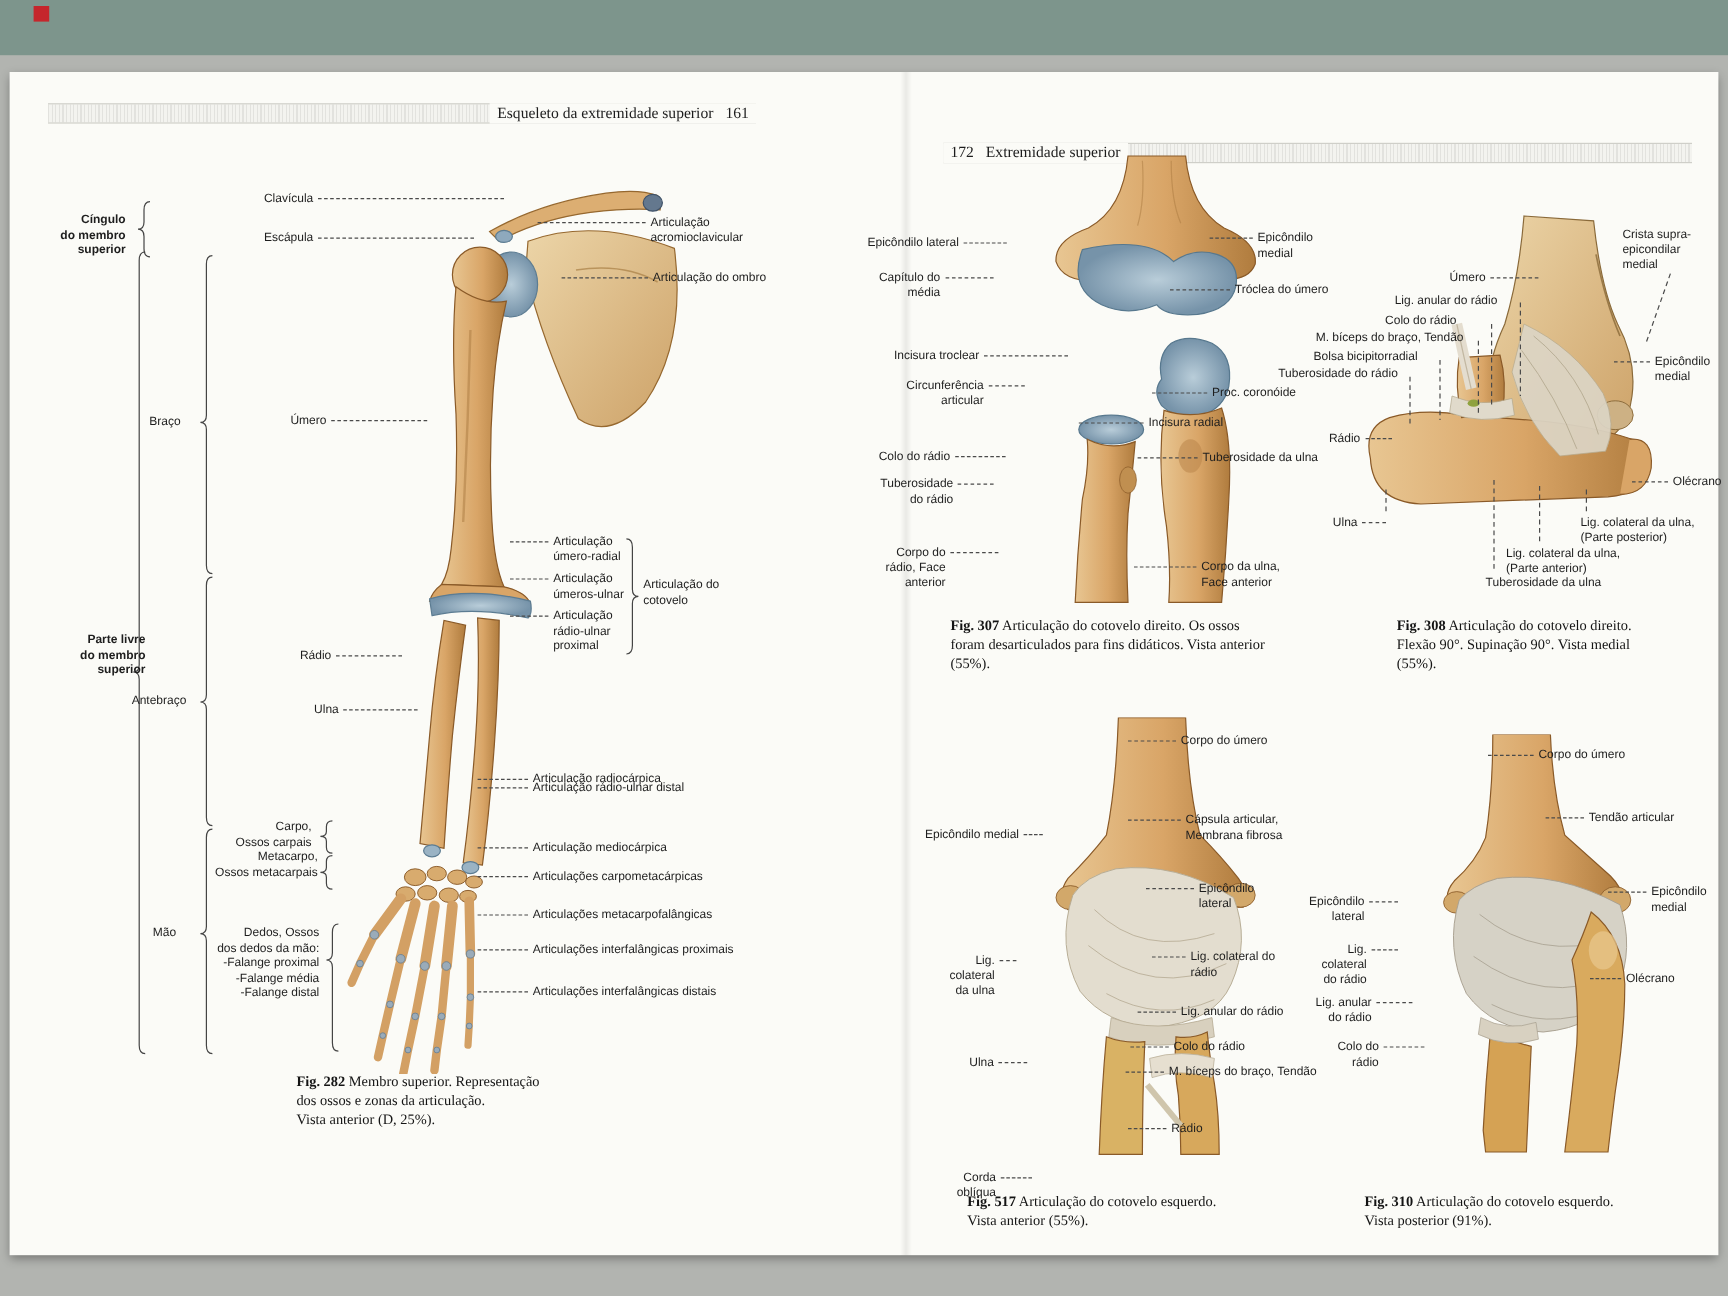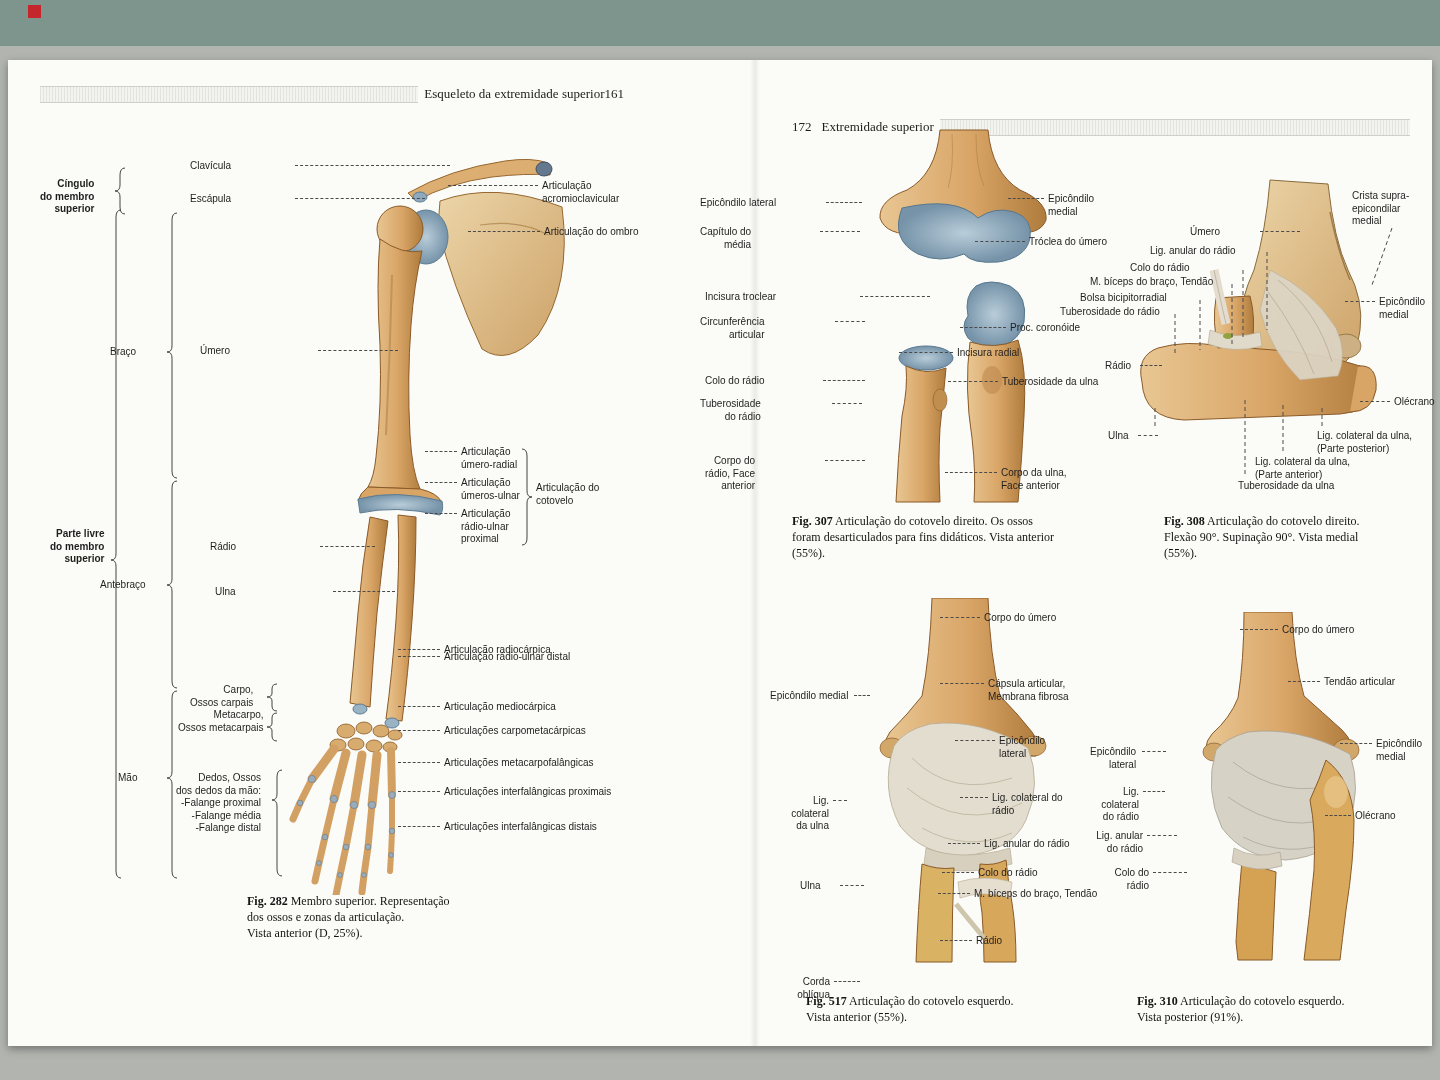--- a/index.html
+++ b/index.html
@@ -11,26 +11,26 @@
          box-shadow:0 3px 8px rgba(0,0,0,.35)}
   .gutter{position:absolute;left:750px;top:60px;width:10px;height:986px;
           background:linear-gradient(90deg,rgba(0,0,0,0),rgba(0,0,0,.07),rgba(0,0,0,0))}
   .hdr{position:absolute;height:15px;
        background:repeating-linear-gradient(90deg,#e2e2de 0,#e2e2de 1px,#f3f3ef 1px,#f3f3ef 3px);
        border-top:1px solid #cfcfc9;border-bottom:1px solid #cfcfc9}
   .hdr .txt{position:absolute;top:-1px;height:17px;line-height:17px;background:#fbfbf7;
             font:13px "Liberation Serif",serif;color:#1c1c1c;padding:0 6px;white-space:nowrap}
   .hdr .txt.right{right:0}
   .hdr .txt.left{left:0}
-  .pn{}
+  .pn{margin-left:10px}
   .pnl{margin-right:10px}
   .lbl{position:absolute;display:flex;align-items:flex-start;
        font:10px/1.25 "Liberation Sans",sans-serif;color:#1e1e1e}
   .lbl .t{white-space:pre-line}
-  .lbl.l{justify-content:space-between}
+  .lbl.l{justify-content:center}
   .lbl.l .t{text-align:right}
   .lbl.r .t{text-align:left}
   .lbl.b .t{font-weight:bold}
   .dash{flex:none;border-top:1px dashed #4a4a4a;height:0;margin-top:5px}
   .lbl.r .dash{margin-right:4px}
   .lbl.l .dash{margin-left:4px}
   .cap{position:absolute;margin:0;font:12px/1.32 "Liberation Serif",serif;color:#141414}
   .cap b{font-weight:bold}
   .cap .ct{white-space:pre-line}
   svg.fig,svg.overlay{position:absolute}
@@ -327,21 +327,21 @@
   </div>
 <div class="lbl l" style="left:700px;top:226px;width:160px">
     <span class="t">Capítulo do
 média</span>
     <i class="dash" style="width:40px"></i>
   </div>
 <div class="lbl l" style="left:705px;top:291px;width:225px">
     <span class="t">Incisura troclear</span>
     <i class="dash" style="width:70px"></i>
   </div>
-<div class="lbl l" style="left:700px;top:316px;width:165px">
+<div class="lbl l" style="left:722px;top:316px;width:165px">
     <span class="t">Circunferência
 articular</span>
     <i class="dash" style="width:30px"></i>
   </div>
 <div class="lbl l" style="left:705px;top:375px;width:160px">
     <span class="t">Colo do rádio</span>
     <i class="dash" style="width:42px"></i>
   </div>
 <div class="lbl l" style="left:700px;top:398px;width:162px">
     <span class="t">Tuberosidade

